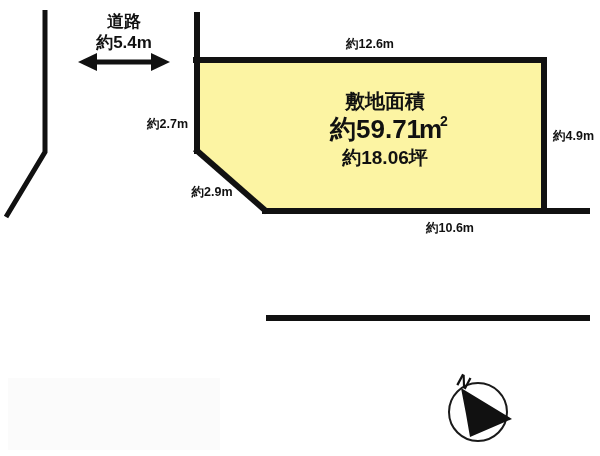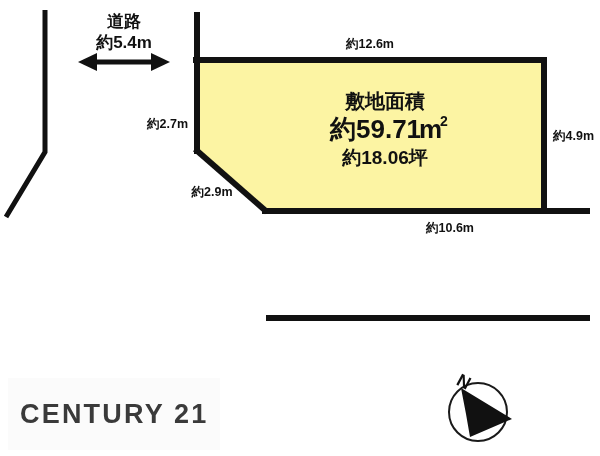--- a/index.html
+++ b/index.html
@@ -113,14 +113,13 @@
   <text class="svg-label" x="385" y="164" font-size="19" text-anchor="middle">約18.06坪</text>
 
   <g>
     <circle cx="478" cy="412" r="29" fill="#ffffff" stroke="#1a1a1a" stroke-width="2"></circle>
     <polygon points="461,388 512,419 470,437 466,414" fill="#111111"></polygon>
     <text class="svg-label" x="461" y="387" font-size="18" text-anchor="middle" transform="rotate(28 461 387)">N</text>
   </g>
 </svg>
 
 <div id="brand-logo">
-  <div class="brand-main">CENTURY 21</div>
 </div>
 
 </body></html>

